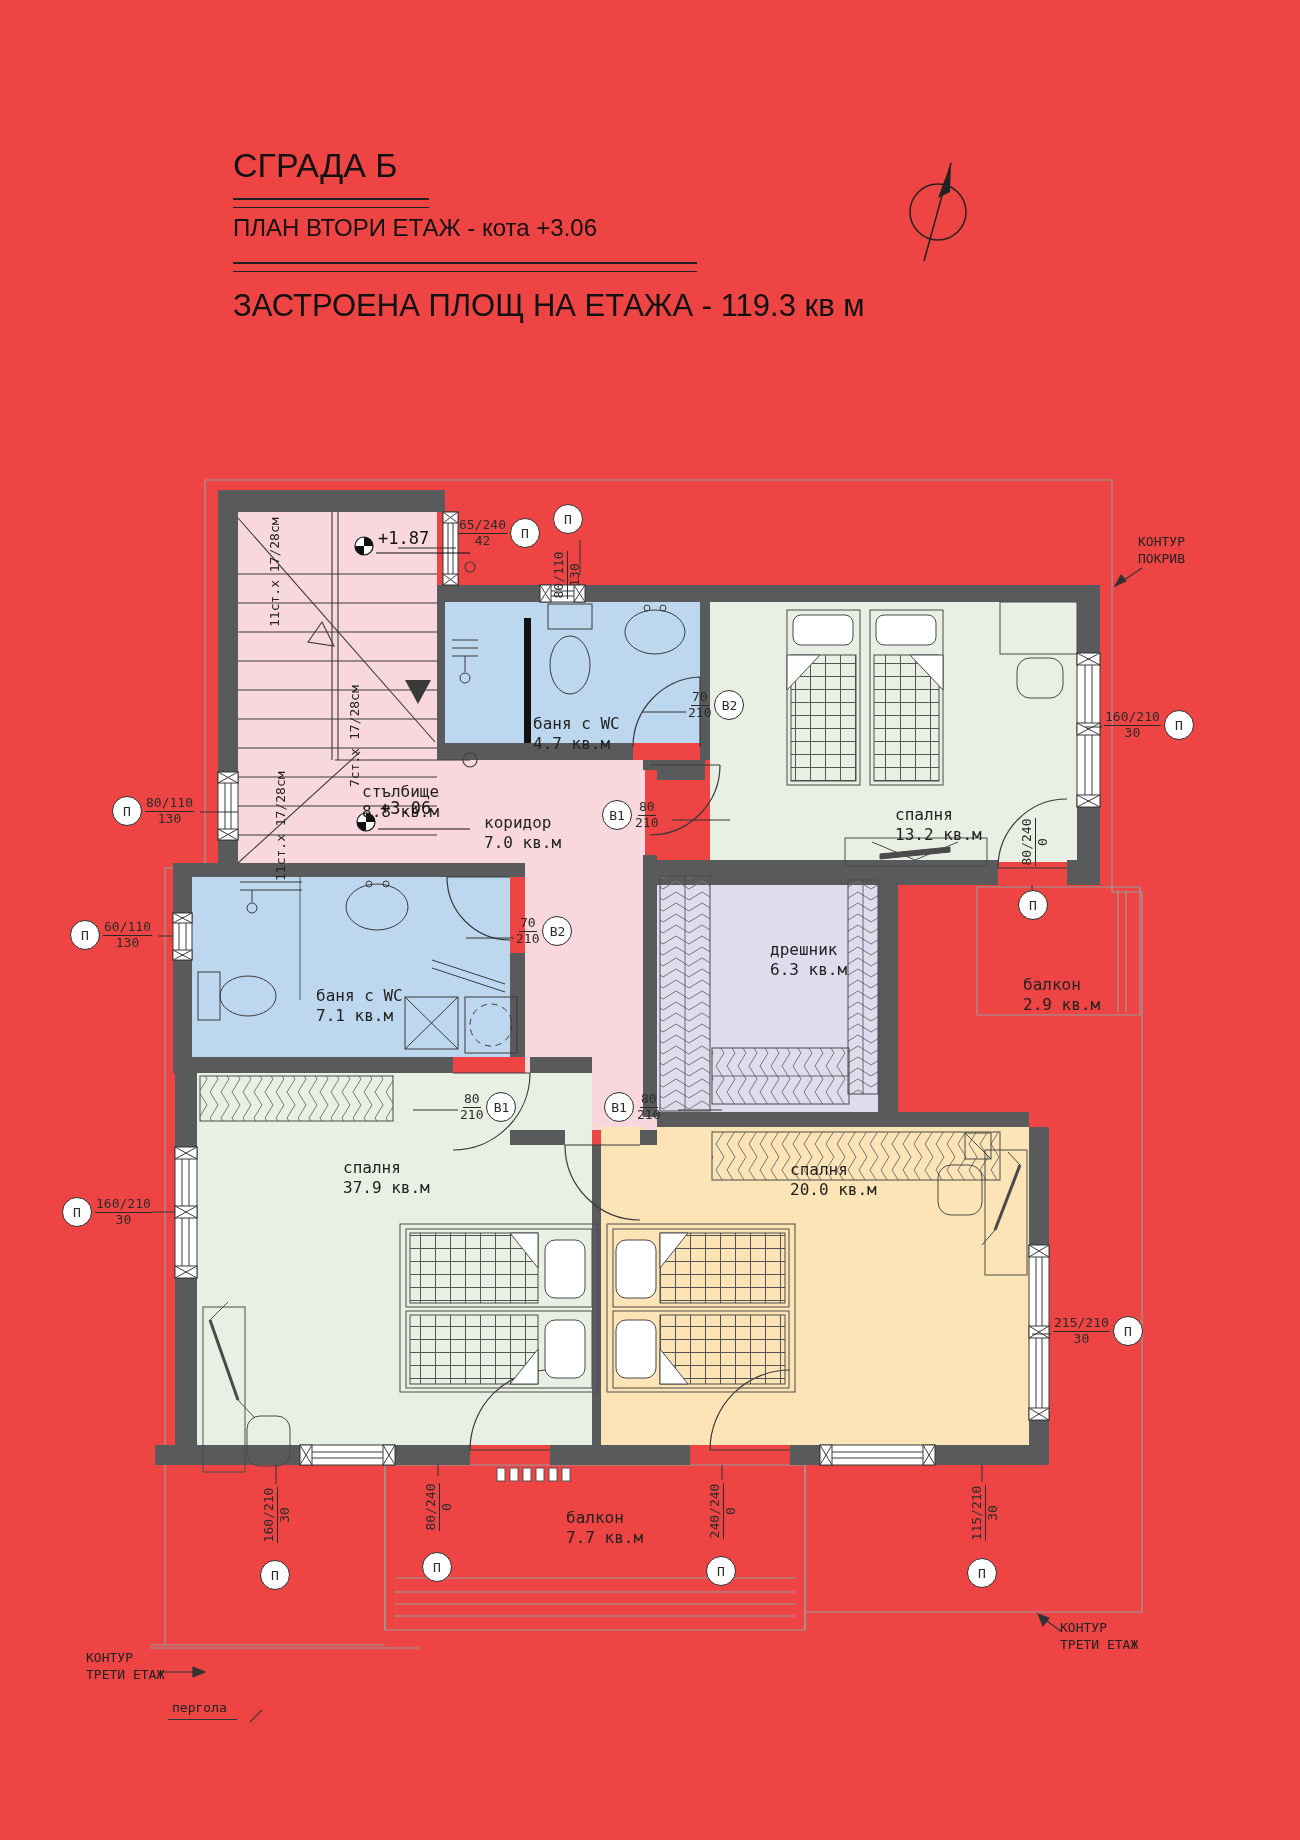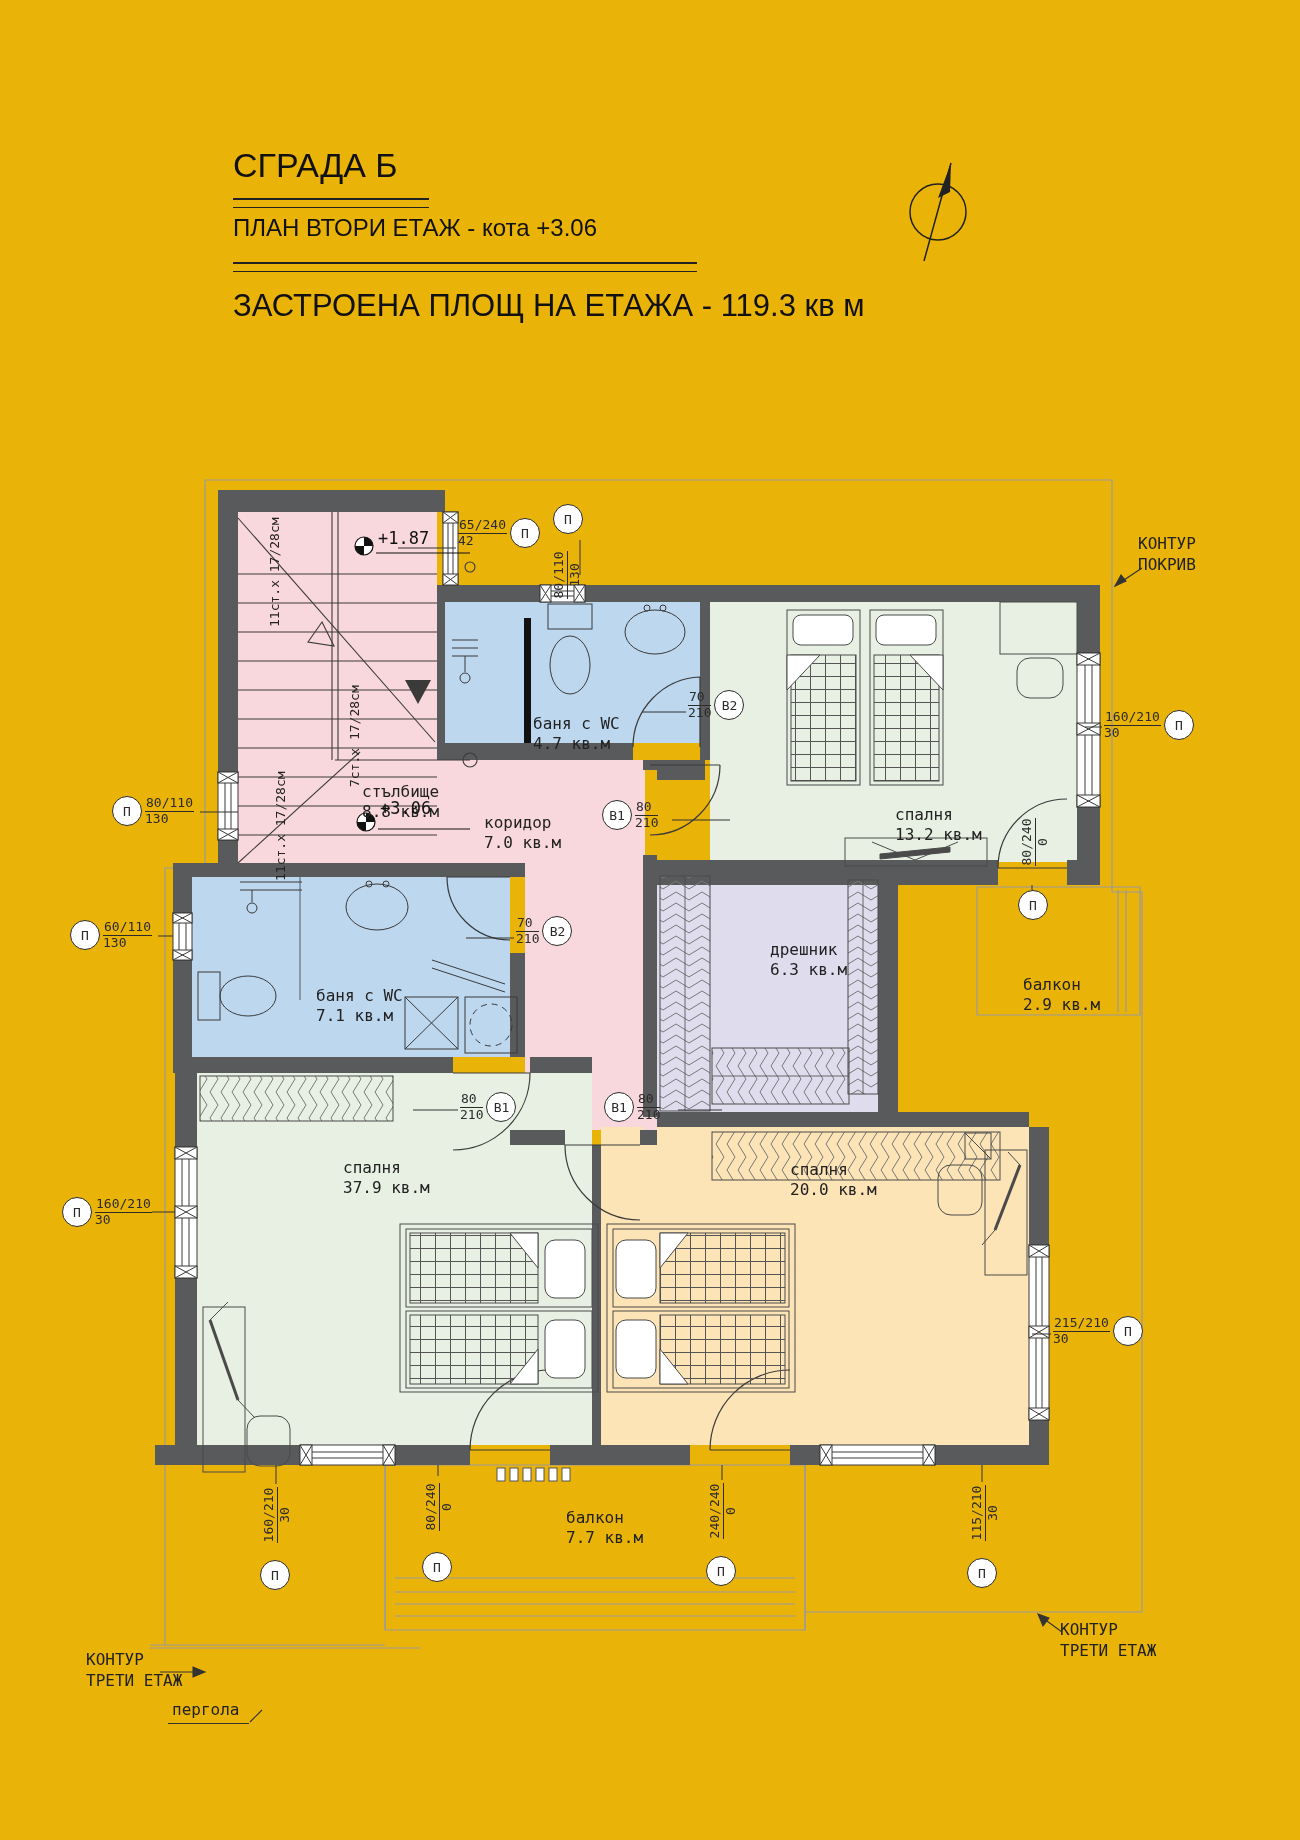--- a/index.html
+++ b/index.html
@@ -1,16 +1,16 @@
 <!DOCTYPE html>
 <html><head>
 <meta charset="utf-8">
 <style>
   html,body{margin:0;padding:0;background:#fff;}
-  .page{position:relative;width:1300px;height:1840px;background:#eab308;overflow:hidden;
+  .page{position:relative;width:1300px;height:1840px;background:#ef4444;overflow:hidden;
         font-family:"DejaVu Sans Mono",monospace;color:#2b2b2b;}
   .plan-svg{position:absolute;left:0;top:0;width:1300px;height:1840px;}
 
   
   .t1{position:absolute;left:233px;top:146px;font-family:"Liberation Sans",sans-serif;
       font-size:34px;color:#111;white-space:nowrap;}
   .t2{position:absolute;left:233px;top:214px;font-family:"Liberation Sans",sans-serif;
       font-size:24px;color:#111;white-space:nowrap;}
   .t3{position:absolute;left:233px;top:288px;font-family:"Liberation Sans",sans-serif;
       font-size:31px;color:#111;white-space:nowrap;text-align:center;}
@@ -40,21 +40,21 @@
 
   
   .stair-note{position:absolute;font-size:13px;white-space:nowrap;
               transform:rotate(-90deg);transform-origin:0 100%;color:#222;}
   .sn-a{left:282px;top:612px;}
   .sn-b{left:362px;top:772px;}
   .sn-c{left:288px;top:866px;}
 
   
   .dim{position:absolute;display:flex;align-items:center;gap:3px;font-size:13px;}
-  .frac{display:flex;flex-direction:column;line-height:1.15;}
+  .frac{display:flex;flex-direction:column;align-items:center;line-height:1.15;}
   .frac .t{border-bottom:1.3px solid #2b2b2b;padding:0 1px;}
   .bub{width:28px;height:28px;min-width:28px;border:1.6px solid #2b2b2b;border-radius:50%;
        display:flex;align-items:center;justify-content:center;font-size:13px;background:#fff;}
   .vfrac{position:absolute;width:70px;display:flex;flex-direction:column;align-items:center;
          line-height:1.15;font-size:13px;transform:rotate(-90deg);transform-origin:0 0;}
   .vfrac .t{border-bottom:1.3px solid #2b2b2b;padding:0 1px;}
   .vbub{position:absolute;width:28px;height:28px;border:1.6px solid #2b2b2b;border-radius:50%;
         display:flex;align-items:center;justify-content:center;font-size:13px;background:#fff;}
 
   .d1{left:458px;top:518px;}
@@ -69,21 +69,21 @@
   .d11{left:1104px;top:710px;}
   .d13{left:1053px;top:1316px;}
   .v2{left:552px;top:610px;}   .v2b{left:553px;top:504px;}
   .v12{left:1020px;top:877px;} .v12b{left:1018px;top:890px;}
   .v14{left:970px;top:1548px;} .v14b{left:967px;top:1558px;}
   .v15{left:708px;top:1546px;} .v15b{left:706px;top:1556px;}
   .v16{left:424px;top:1542px;} .v16b{left:422px;top:1552px;}
   .v17{left:262px;top:1550px;} .v17b{left:260px;top:1560px;}
 
   
-  .note{position:absolute;font-size:16px;line-height:1.3;white-space:nowrap;color:#222;}
+  .note{position:absolute;font-size:13px;line-height:1.3;white-space:nowrap;color:#222;}
   .note-roof{left:1138px;top:534px;text-align:left;}
   .note-tbl{left:86px;top:1650px;}
   .note-tbr{left:1060px;top:1620px;}
   .note-pergola{left:168px;top:1700px;border-bottom:1px solid #333;padding:0 10px 2px 4px;}
 </style>
 </head>
 <body>
 
 <div class="page">
 

